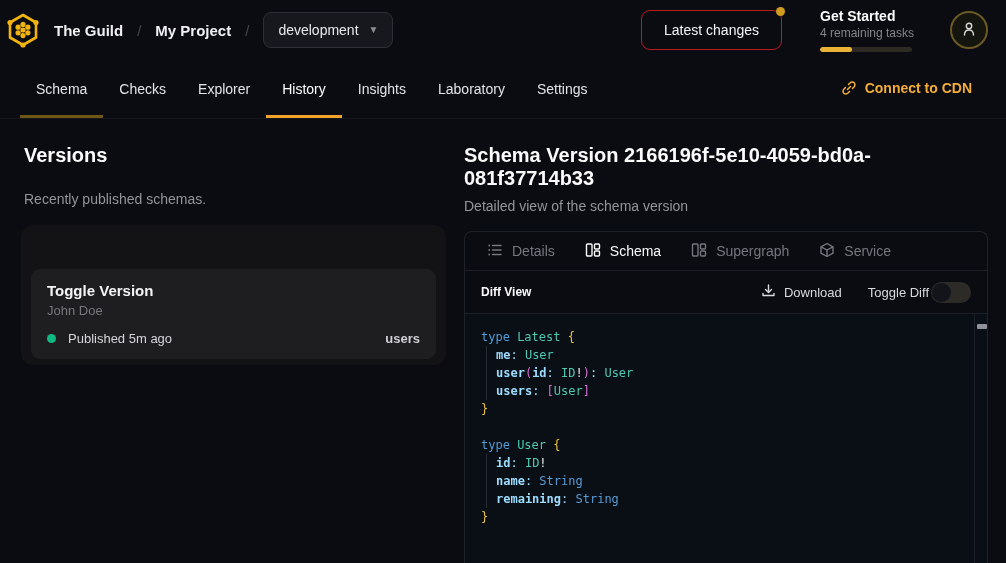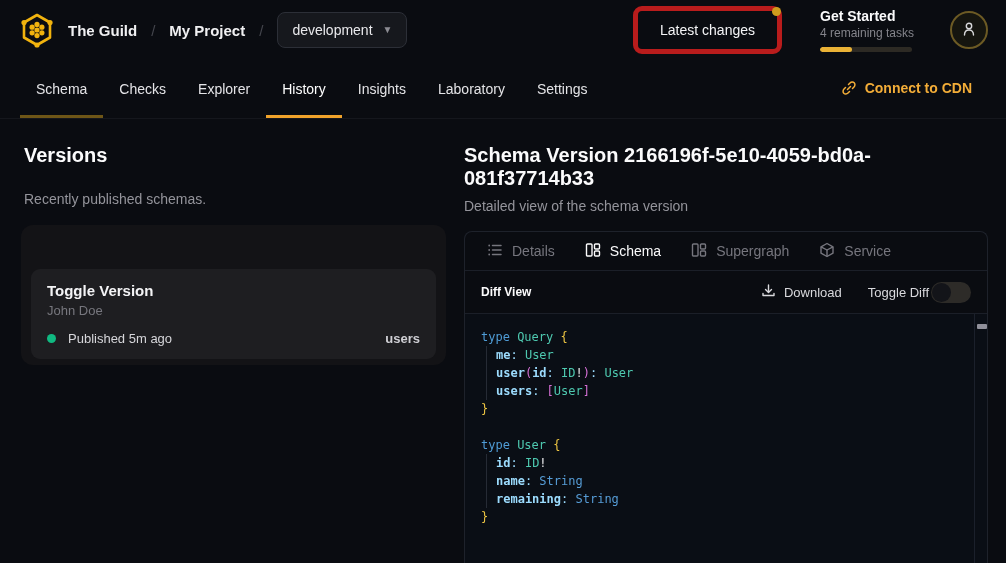--- a/index.html
+++ b/index.html
@@ -8,36 +8,36 @@
     background:#0a0c11;
     color:#f2f2f4;
     font-family:"Liberation Sans", sans-serif;
     font-size:14px;
     position:relative;
   }
 
   
   .header {
     height:60px; display:flex; align-items:center;
-    padding:0 18px 0 16px;
+    padding:0 18px 0 2px;
   }
   .logo-wrap { width:42px; height:42px; display:flex; align-items:center; justify-content:center; margin-right:10px; }
   .crumbs { display:flex; align-items:center; gap:14px; }
   .crumb { font-size:15px; font-weight:600; color:#f0f0f2; text-decoration:none; }
   .crumb-sep { color:#44464d; font-size:15px; }
   .target-btn {
     display:flex; align-items:center; gap:10px;
     background:#16181d; border:1px solid #2c2f37; border-radius:8px;
     color:#e9e9ec; font-size:14px; padding:9px 14px; margin-left:14px; cursor:pointer;
     font-family:"Liberation Sans", sans-serif;
   }
   .chev { color:#8b8b92; font-size:10px; line-height:1; }
   .header-right { margin-left:auto; display:flex; align-items:center; gap:38px; }
   .latest-btn {
-    position:relative; background:transparent; border:5px solid #b91c1c; border-radius:9px;
+    position:relative; background:transparent; border:1px solid #b91c1c; border-radius:9px;
     color:#f4f4f6; font-size:14px; padding:11px 22px; cursor:pointer;
     font-family:"Liberation Sans", sans-serif;
   }
   .latest-dot { position:absolute; top:-4px; right:-4px; width:9px; height:9px; border-radius:50%; background:#cf9c1d; }
   .get-started { width:92px; }
   .gs-title { font-size:14px; font-weight:700; color:#fbfbfc; }
   .gs-sub { font-size:12px; color:#84848b; margin-top:2px; white-space:nowrap; }
   .gs-bar { margin-top:7px; height:5px; border-radius:3px; background:#2d2a24; overflow:hidden; }
   .gs-fill { height:100%; background:#eab236; border-radius:3px; }
   .avatar {
@@ -296,21 +296,21 @@
             <span class="toggle-label">Toggle Diff</span>
             <div class="switch">
               <div class="knob"></div>
             </div>
           </div>
         </div>
       </div>
 
       <div class="code-area">
         <div class="code" id="code">
-            <div class="cl"><span class="tok-kw">type </span><span class="tok-type">Query </span><span class="tok-brace">{</span></div>
+            <div class="cl"><span class="tok-kw">type </span><span class="tok-type">Latest </span><span class="tok-brace">{</span></div>
             <div class="cl ind"><span class="tok-field">me</span><span class="tok-punc">: </span><span class="tok-type">User</span></div>
             <div class="cl ind"><span class="tok-field">user</span><span class="tok-paren">(</span><span class="tok-field">id</span><span class="tok-punc">: </span><span class="tok-type">ID</span><span class="tok-bang">!</span><span class="tok-paren">)</span><span class="tok-punc">: </span><span class="tok-type">User</span></div>
             <div class="cl ind"><span class="tok-field">users</span><span class="tok-punc">: </span><span class="tok-paren">[</span><span class="tok-type">User</span><span class="tok-paren">]</span></div>
             <div class="cl"><span class="tok-brace">}</span></div>
             <div class="cl">&nbsp;</div>
             <div class="cl"><span class="tok-kw">type </span><span class="tok-type">User </span><span class="tok-brace">{</span></div>
             <div class="cl ind"><span class="tok-field">id</span><span class="tok-punc">: </span><span class="tok-type">ID</span><span class="tok-bang">!</span></div>
             <div class="cl ind"><span class="tok-field">name</span><span class="tok-punc">: </span><span class="tok-scalar">String</span></div>
             <div class="cl ind"><span class="tok-field">remaining</span><span class="tok-punc">: </span><span class="tok-scalar">String</span></div>
             <div class="cl"><span class="tok-brace">}</span></div>

